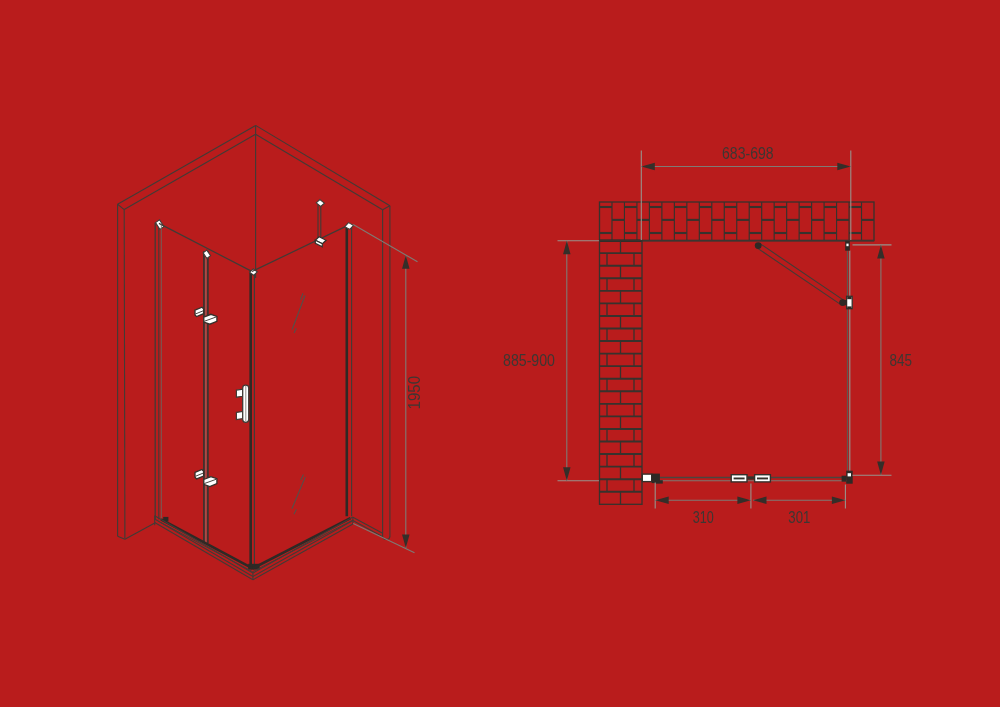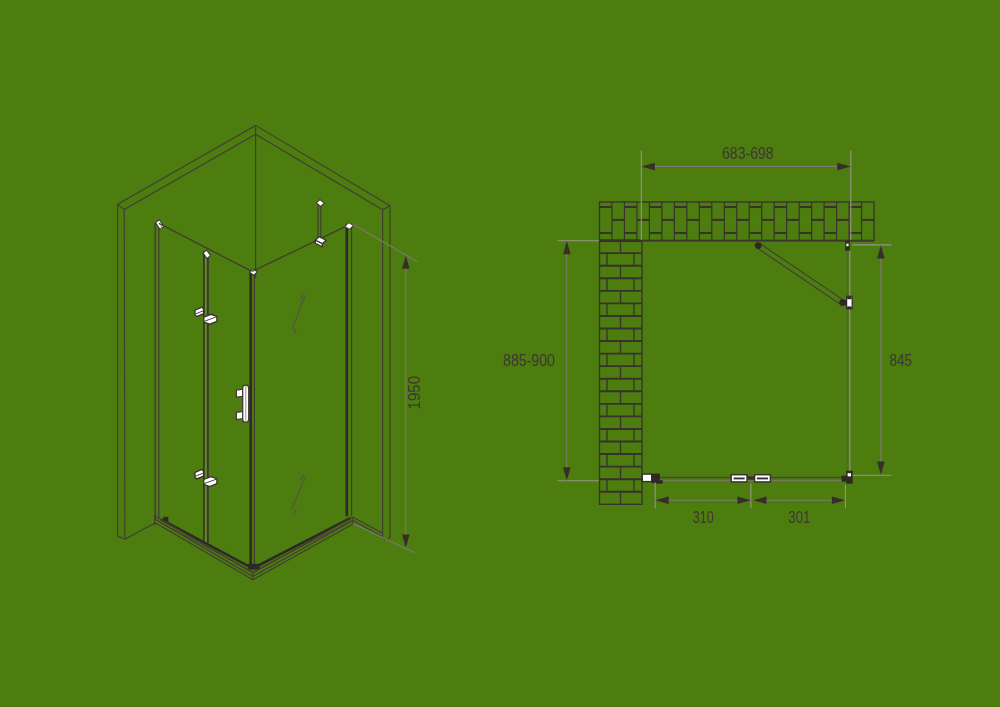--- a/index.html
+++ b/index.html
@@ -1,17 +1,17 @@
 <!DOCTYPE html>
 <html><head>
 <meta charset="utf-8">
 <title>Shower enclosure drawing</title>
 <style>
 html,body{margin:0;padding:0;background:#ffffff;}
-#page{position:relative;width:1000px;height:707px;background:#4d7c0f;overflow:hidden;}
+#page{position:relative;width:1000px;height:707px;background:#b91c1c;overflow:hidden;}
 </style>
 </head>
 <body>
 
 <div id="page">
 <svg width="1000" height="707" viewBox="0 0 1000 707">
 
 <g>
 <line x1="117.6" y1="204.3" x2="255.6" y2="125.4" stroke="#413b36" stroke-width="1.1" stroke-linecap="butt"></line>
 <line x1="124.2" y1="209.6" x2="255.6" y2="134.3" stroke="#413b36" stroke-width="1.1" stroke-linecap="butt"></line>

